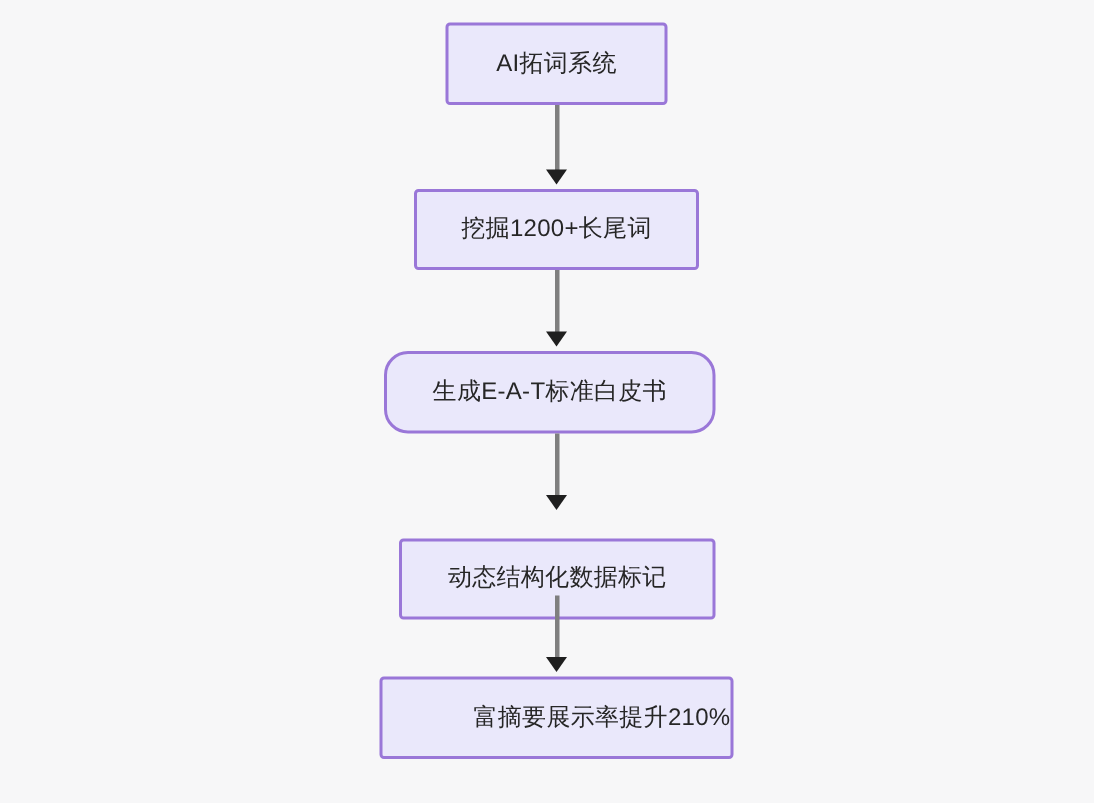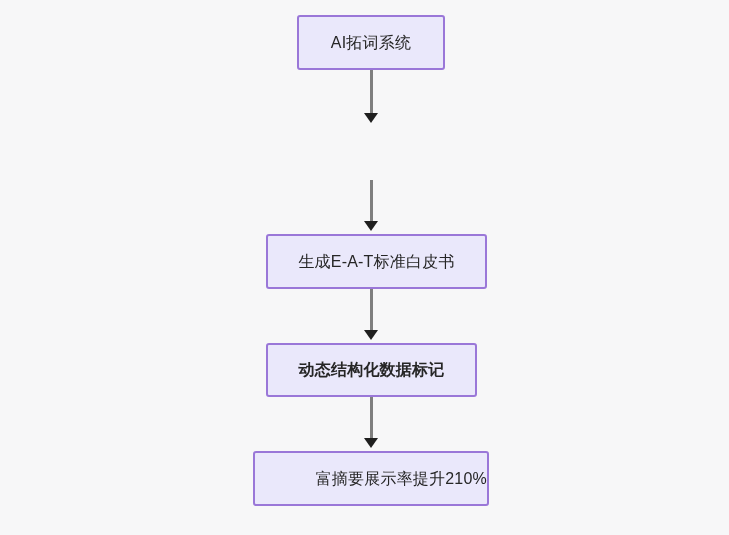--- a/index.html
+++ b/index.html
@@ -45,22 +45,22 @@
     position: absolute;
     width: 0;
     height: 0;
     border-left: 7px solid transparent;
     border-right: 7px solid transparent;
     border-top: 10px solid #1f1f1f;
   }
   
   #node-0 { left: 297px; top: 15px;  width: 148px; height: 55px; }
   #node-1 { left: 276px; top: 126px; width: 190px; height: 54px; }
-  #node-2 { left: 266px; top: 234px; width: 221px; height: 55px; }
-  #node-3 { left: 266px; top: 343px; width: 211px; height: 54px; font-weight: bold; }
+  #node-2 { left: 256px; top: 234px; width: 221px; height: 55px; border-radius: 16px; }
+  #node-3 { left: 266px; top: 359px; width: 211px; height: 54px; }
   #node-4 { left: 253px; top: 451px; width: 236px; height: 55px; justify-content: flex-end; }
   
   #connector-0 { left: 370px; top: 70px;  height: 46px; }
   #arrow-0     { left: 364px; top: 113px; }
   #connector-1 { left: 370px; top: 180px; height: 44px; }
   #arrow-1     { left: 364px; top: 221px; }
   #connector-2 { left: 370px; top: 289px; height: 44px; }
   #arrow-2     { left: 364px; top: 330px; }
   #connector-3 { left: 370px; top: 397px; height: 44px; }
   #arrow-3     { left: 364px; top: 438px; }
@@ -70,20 +70,23 @@
 
 <div id="flowchart-canvas">
 
   <div class="node-box" id="node-0">
     <span class="node-label">AI拓词系统</span>
   </div>
 
   <div class="connector" id="connector-0"></div>
   <div class="arrowhead" id="arrow-0"></div>
 
+  <div class="node-box" id="node-1">
+    <span class="node-label">挖掘1200+长尾词</span>
+  </div>
 
   <div class="connector" id="connector-1"></div>
   <div class="arrowhead" id="arrow-1"></div>
 
   <div class="node-box" id="node-2">
     <span class="node-label">生成E-A-T标准白皮书</span>
   </div>
 
   <div class="connector" id="connector-2"></div>
   <div class="arrowhead" id="arrow-2"></div>

